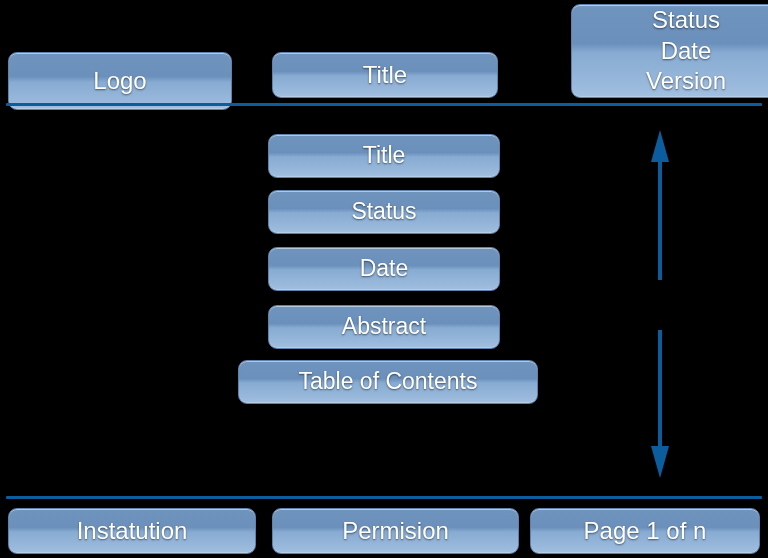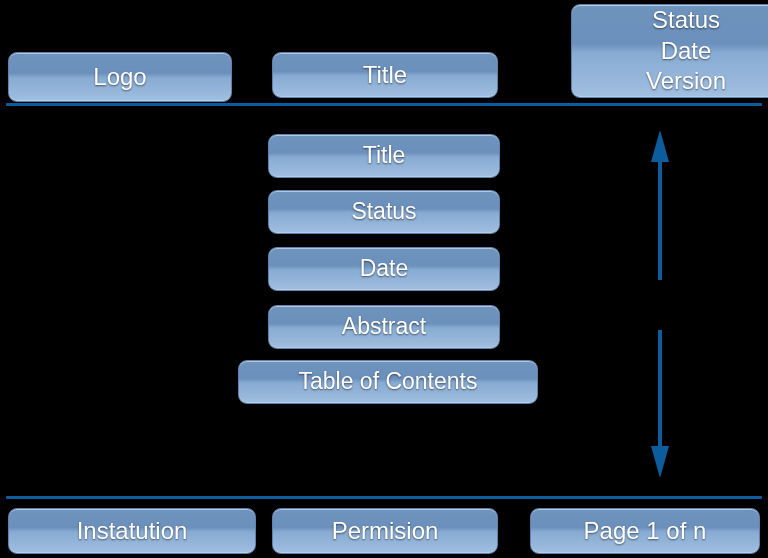--- a/index.html
+++ b/index.html
@@ -46,33 +46,33 @@
     text-shadow: 0 1px 2px rgba(0,0,0,0.55);
     user-select: none;
   }
   .box .label {
     display: block;
     width: 100%;
     white-space: pre-line;
   }
 
   
-  .hdr-logo    { left: 8px;   top: 52px;  width: 224px; height: 50px; font-size: 24px; }
+  .hdr-logo    { left: 8px;   top: 52px;  width: 224px; height: 58px; font-size: 24px; }
   .hdr-title   { left: 272px; top: 52px;  width: 226px; height: 46px; font-size: 24px; }
   .hdr-status  { left: 530px; top: 4px;   width: 230px; height: 94px; font-size: 24px; margin-left: 41px; }
 
   .mid-box     { left: 268px; width: 232px; height: 44px; font-size: 23px; }
   .mid-1       { top: 134px; }
   .mid-2       { top: 190px; }
   .mid-3       { top: 247px; }
   .mid-4       { top: 305px; }
   .mid-toc     { left: 238px; top: 360px; width: 300px; height: 44px; font-size: 23px; }
 
   .ftr-inst    { left: 8px;   top: 508px; width: 248px; height: 46px; font-size: 24px; }
-  .ftr-perm    { left: 272px; top: 508px; width: 226px; height: 46px; font-size: 24px; }
+  .ftr-perm    { left: 272px; top: 508px; width: 247px; height: 46px; font-size: 24px; }
   .ftr-page    { left: 530px; top: 508px; width: 230px; height: 46px; font-size: 24px; justify-content: flex-end; }
 
   
   .rule {
     position: absolute;
     left: 6px;
     width: 756px;
     height: 3px;
     background: #0b5d9e;
     border-radius: 1px;

